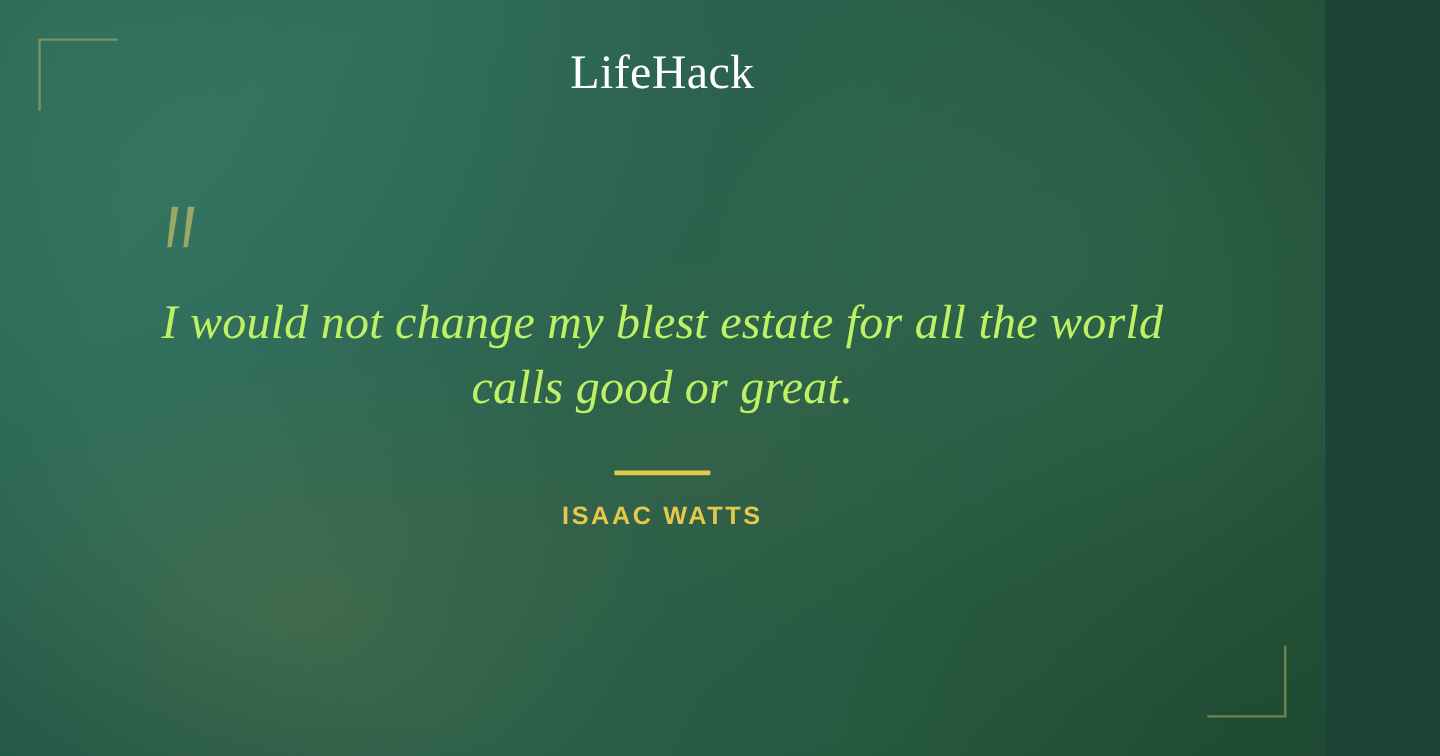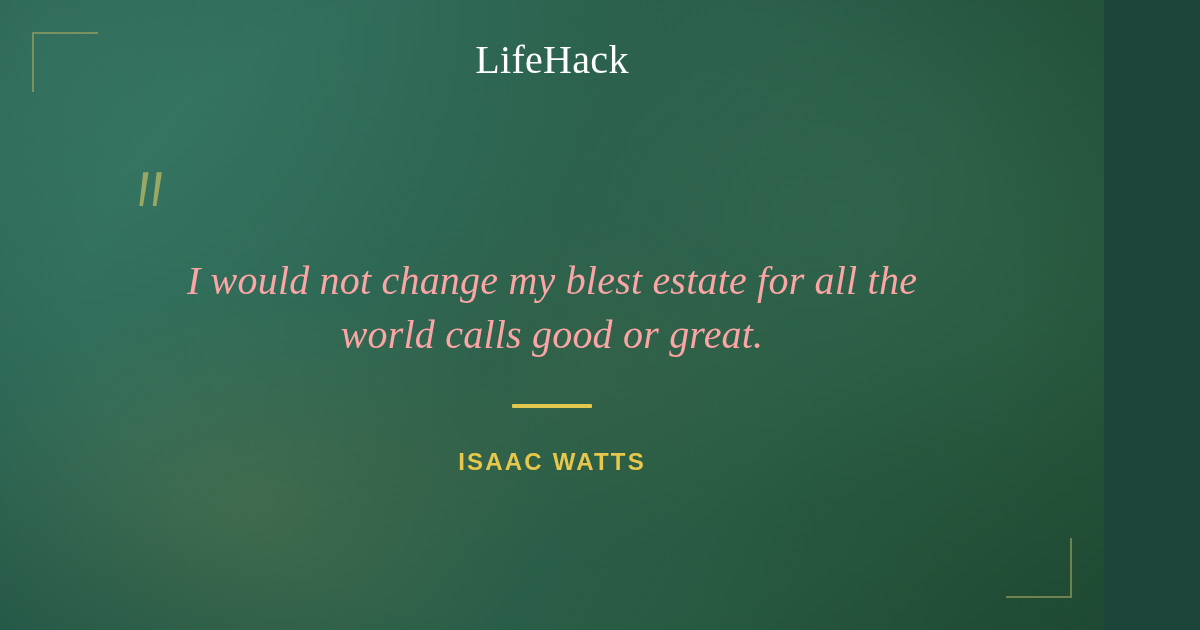--- a/index.html
+++ b/index.html
@@ -106,46 +106,46 @@
   .quote-mark {
     position: absolute;
     left: 130px;
     top: 0px;
     width: 44px;
     height: 46px;
   }
   .quote-mark svg { display: block; }
 
   .quote-text {
-    margin: 16px;
+    margin: 4px;
     padding: 0 120px;
     text-align: center;
     font-family: "Liberation Serif", "DejaVu Serif", serif;
     font-style: italic;
     font-weight: 400;
     font-size: 40px;
     line-height: 54px;
-    color: #fca5a5;
+    color: #bef264;
     letter-spacing: 0.2px;
     padding-top: 68px;
   }
 
   .divider {
     width: 80px;
     height: 4px;
     margin: 42px auto 0 auto;
     background: #e3c84e;
     border-radius: 1px;
   }
 
   .author {
-    margin: 40px auto 0 auto;
+    margin: 23px auto 0 auto;
     text-align: center;
     font-family: "Liberation Sans", "DejaVu Sans", sans-serif;
-    font-size: 24px;
+    font-size: 21px;
     font-weight: 700;
     letter-spacing: 2.2px;
     color: #e8c84a;
     text-transform: uppercase;
   }
 </style>
 </head>
 <body>
 
 <div id="quote-card">

